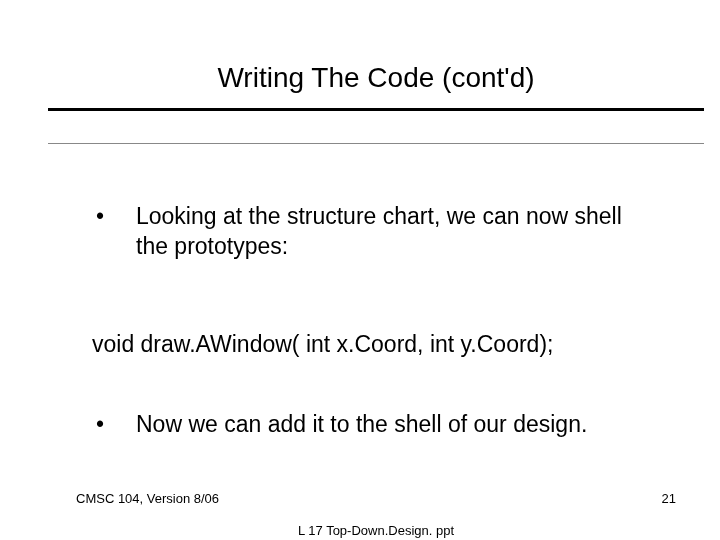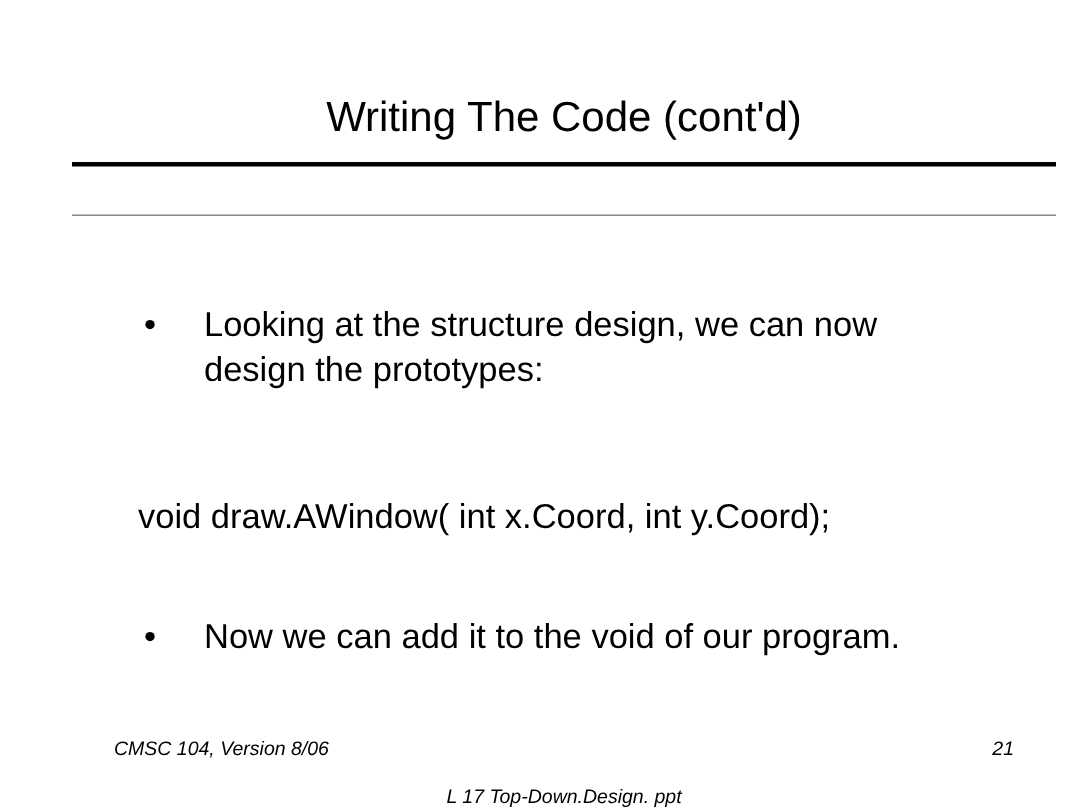--- a/index.html
+++ b/index.html
@@ -58,47 +58,46 @@
       position: absolute;
       bottom: 18px;
       left: 0;
       width: 100%;
       padding: 0 28px;
       font-size: 13px;
       color: #000;
       display: flex;
       justify-content: space-between;
       align-items: baseline;
-      font-style: italic;
     }
     .footer-center {
       position: absolute;
       left: 50%;
       transform: translateX(-50%);
       margin-top: 32px;
     }
   </style>
 </head>
 <body>
 
 <div class="slide">
   <h1 class="title">Writing The Code (cont'd)</h1>
   <div class="divider"></div>
 
   <div class="content">
     <div class="bullet-item">
       <div class="bullet-mark">•</div>
-      <div class="bullet-text">Looking at the structure design, we can now design the prototypes:</div>
+      <div class="bullet-text">Looking at the structure chart, we can now shell the prototypes:</div>
     </div>
 
     <div class="indent-text">void draw.AWindow( int x.Coord, int y.Coord);</div>
 
     <div class="bullet-item">
       <div class="bullet-mark">•</div>
-      <div class="bullet-text">Now we can add it to the void of our program.</div>
+      <div class="bullet-text">Now we can add it to the shell of our design.</div>
     </div>
   </div>
 
   <div class="footer">
     <span>CMSC 104, Version 8/06</span>
     <span class="footer-center">L 17 Top-Down.Design. ppt</span>
     <span>21</span>
   </div>
 </div>
 

